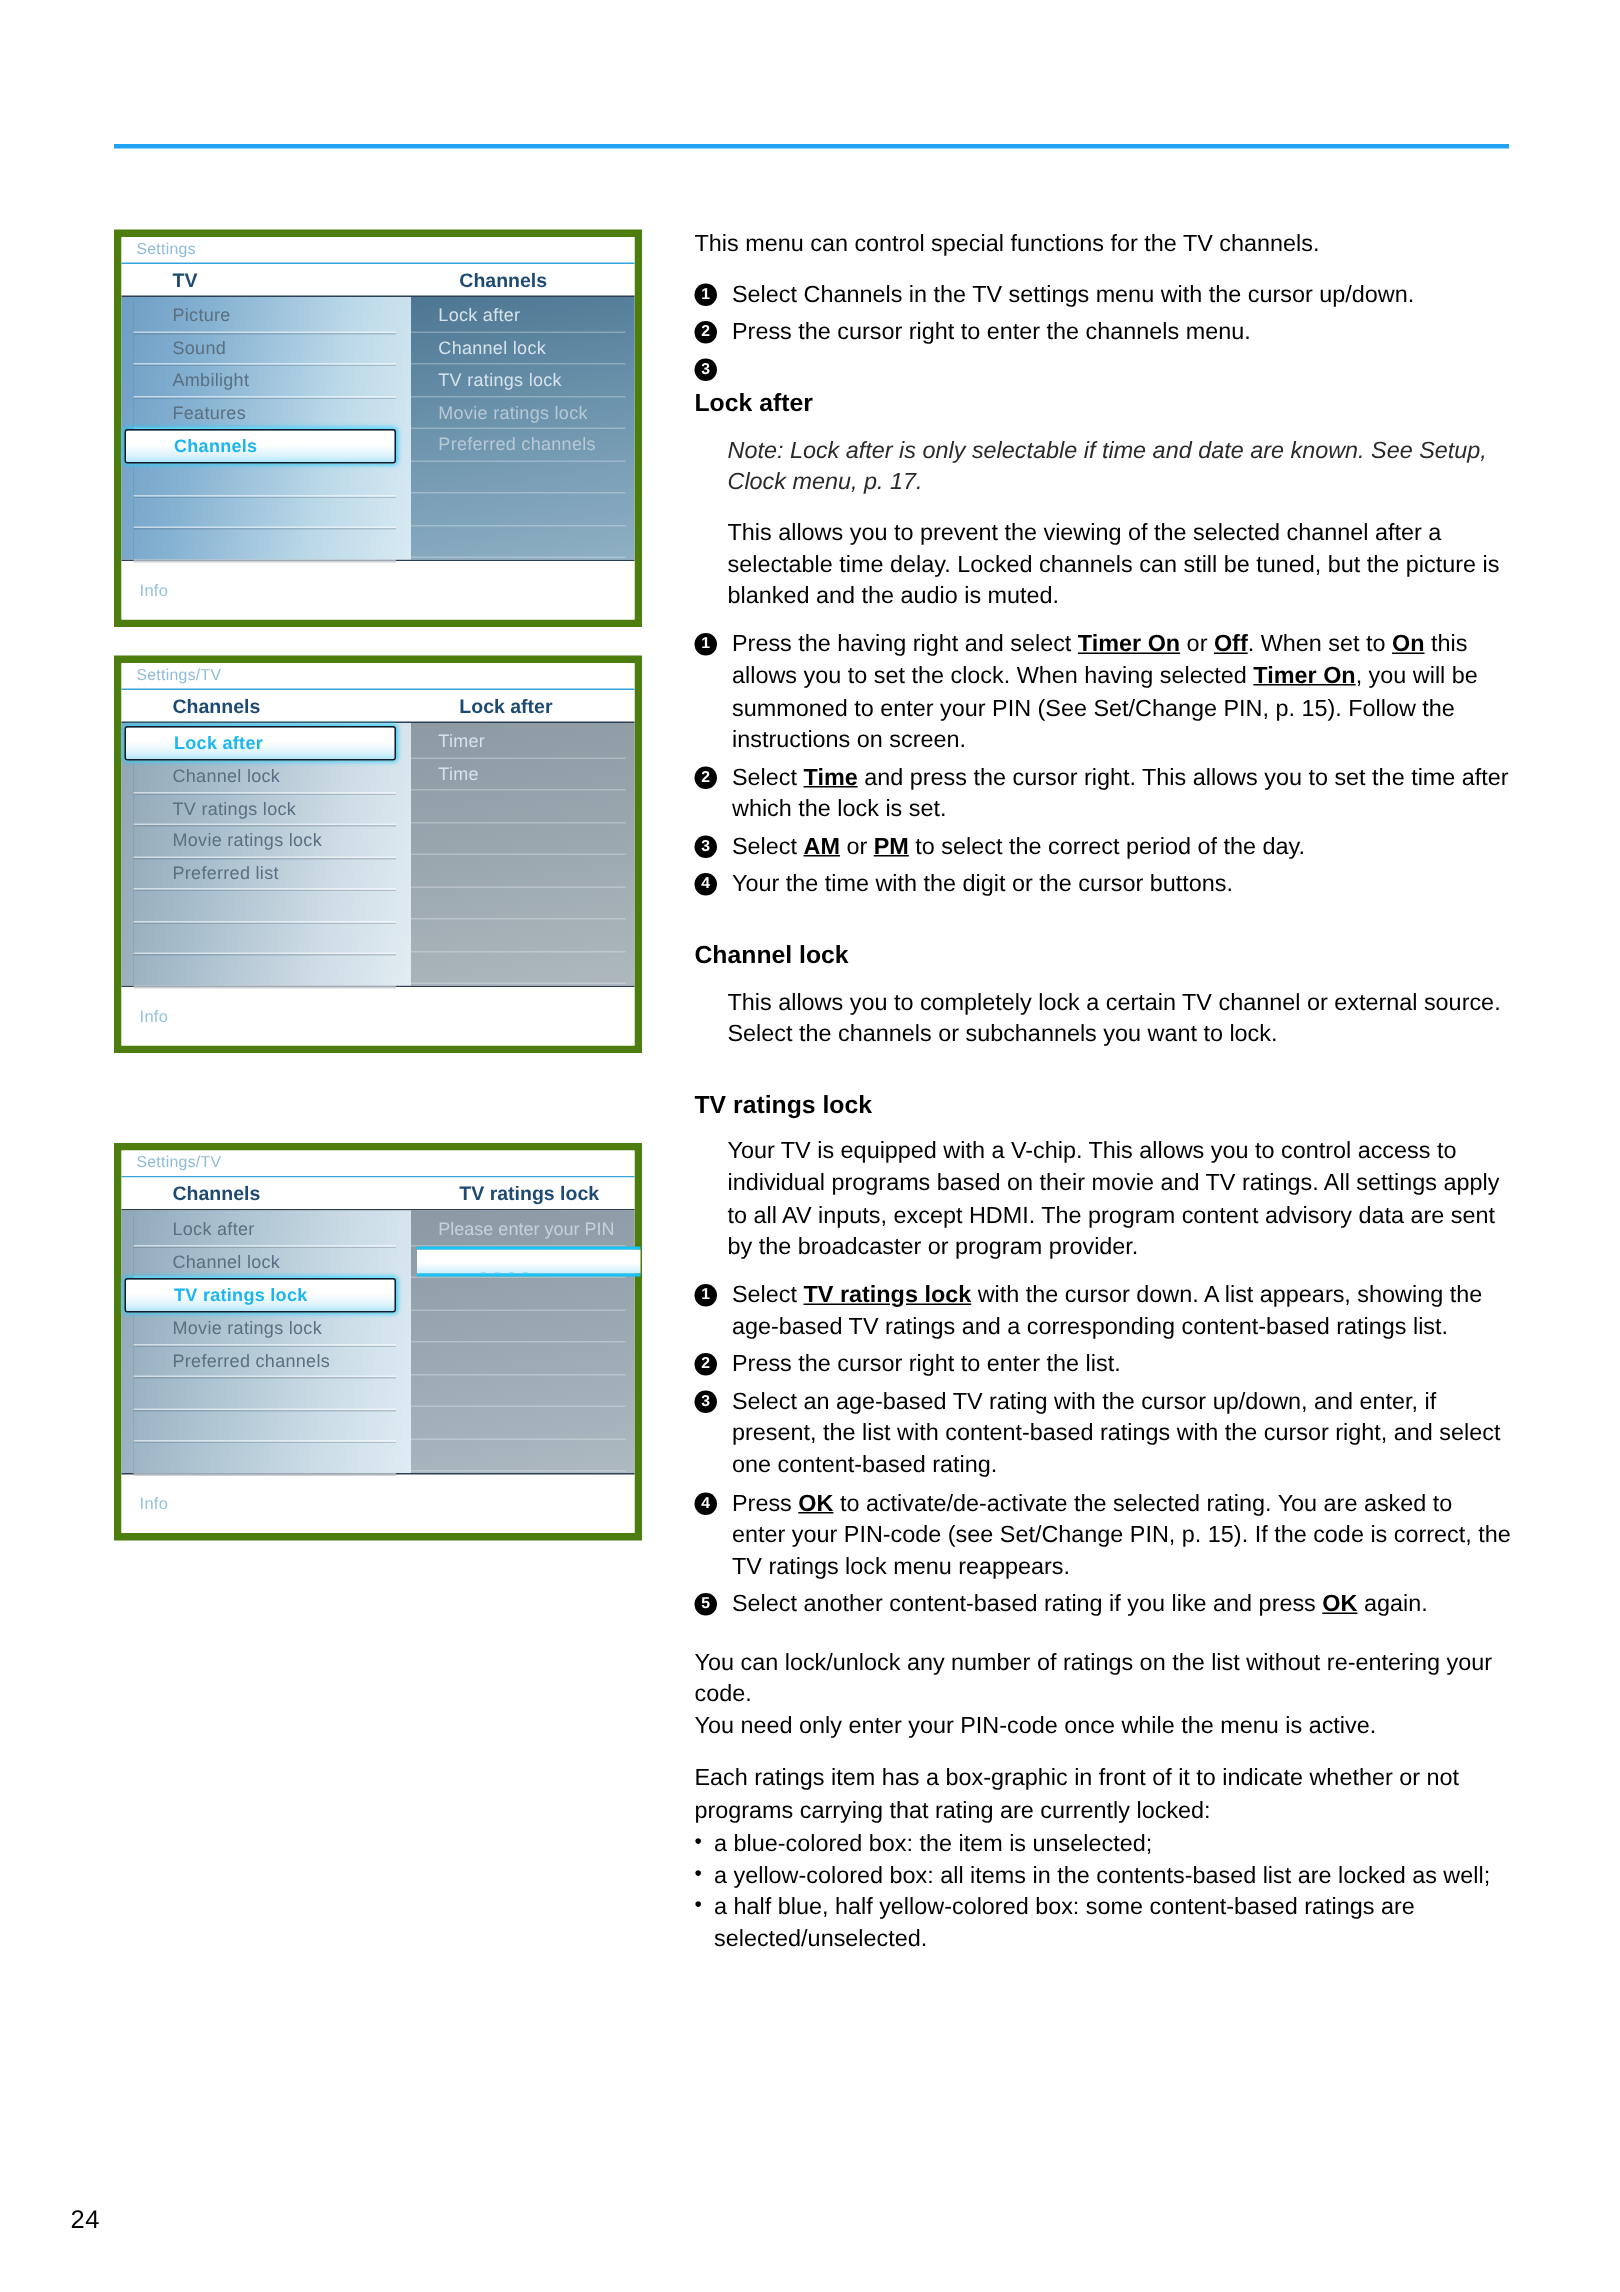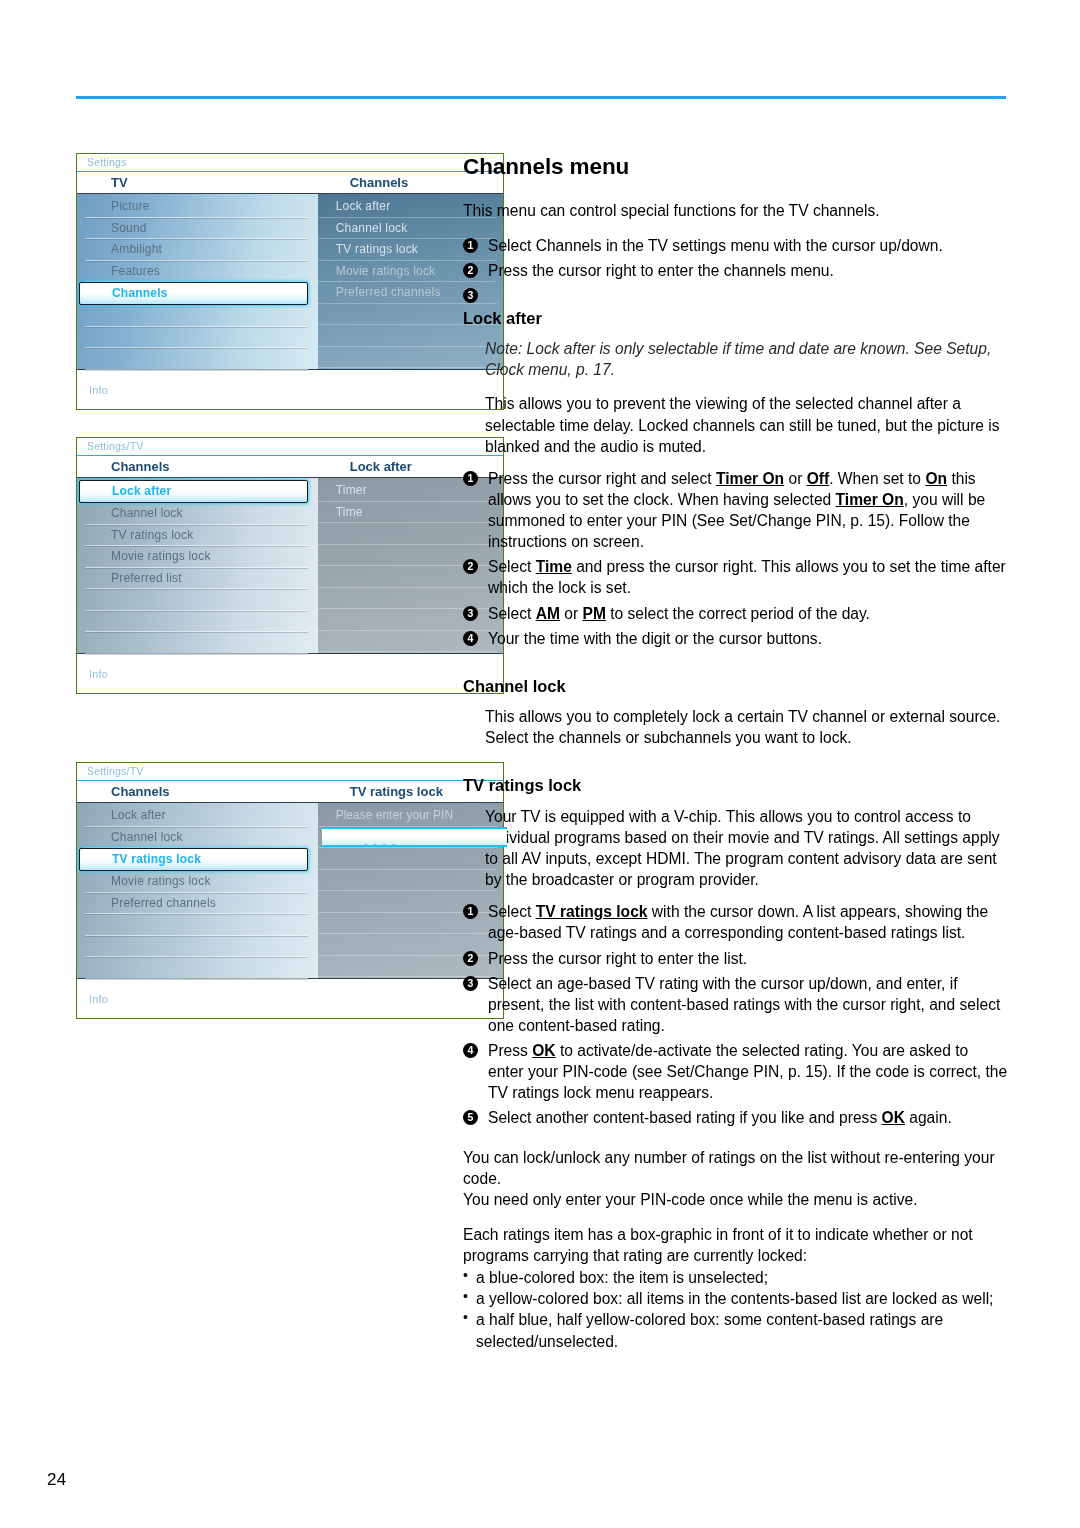--- a/index.html
+++ b/index.html
@@ -29,22 +29,22 @@
     left: 47px; top: 1470px;
     font-size: 17px;
     color: #000000;
     letter-spacing: .3px;
   }
 
   
   .osd {
     position: absolute;
     left: 76px;
-    width: 428px;
-    border: 1px solid #4d7c0f;
+    width: 352px;
+    border: 5px solid #4d7c0f;
     background: #ffffff;
     font-size: 11.5px;
   }
   .osd-1 { top: 153px; }
   .osd-2 { top: 437px; }
   .osd-3 { top: 762px; }
 
   .osd-crumb {
     height: 18px;
     padding: 2px 0 0 10px;
@@ -338,36 +338,35 @@
       <div class="row row-r blank">&nbsp;</div>
       <div class="row row-r blank">&nbsp;</div>
       <div class="row row-r blank">&nbsp;</div>
     </div>
   </div>
   <div class="osd-info">Info</div>
 </div>
 
 <div class="article">
 
-  <h1 class="doc-h1">Channels menu</h1>
 
   <p class="lead">This menu can control special functions for the TV channels.</p>
 
   <ol class="steps">
     <li><span class="num">1</span><span>Select Channels in the TV settings menu with the cursor up/down.</span></li>
     <li><span class="num">2</span><span>Press the cursor right to enter the channels menu.</span></li>
     <li><span class="num">3</span></li>
   </ol>
 
   <h2 class="doc-h2">Lock after</h2>
   <p class="note">Note: Lock after is only selectable if time and date are known. See Setup, Clock menu, p. 17.</p>
   <p class="indent">This allows you to prevent the viewing of the selected channel after a selectable time delay. Locked channels can still be tuned, but the picture is blanked and the audio is muted.</p>
 
   <ol class="steps">
-    <li><span class="num">1</span><span><span>Press the cursor right and select </span><b>Timer On</b><span> or </span><b>Off</b><span>. When set to </span><b>On</b><span> this allows you to set the clock. When having selected </span><b>Timer On</b><span>, you will be summoned to enter your PIN (See Set/Change PIN, p. 15). Follow the instructions on screen.</span></span></li>
+    <li><span class="num">1</span><span><span>Press the having right and select </span><b>Timer On</b><span> or </span><b>Off</b><span>. When set to </span><b>On</b><span> this allows you to set the clock. When having selected </span><b>Timer On</b><span>, you will be summoned to enter your PIN (See Set/Change PIN, p. 15). Follow the instructions on screen.</span></span></li>
     <li><span class="num">2</span><span><span>Select </span><b>Time</b><span> and press the cursor right. This allows you to set the time after which the lock is set.</span></span></li>
     <li><span class="num">3</span><span><span>Select </span><b>AM</b><span> or </span><b>PM</b><span> to select the correct period of the day.</span></span></li>
     <li><span class="num">4</span><span>Your the time with the digit or the cursor buttons.</span></li>
   </ol>
 
   <h2 class="doc-h2">Channel lock</h2>
   <p class="indent">This allows you to completely lock a certain TV channel or external source. Select the channels or subchannels you want to lock.</p>
 
   <h2 class="doc-h2">TV ratings lock</h2>
   <p class="indent">Your TV is equipped with a V-chip. This allows you to control access to individual programs based on their movie and TV ratings. All settings apply to all AV inputs, except HDMI. The program content advisory data are sent by the broadcaster or program provider.</p>

